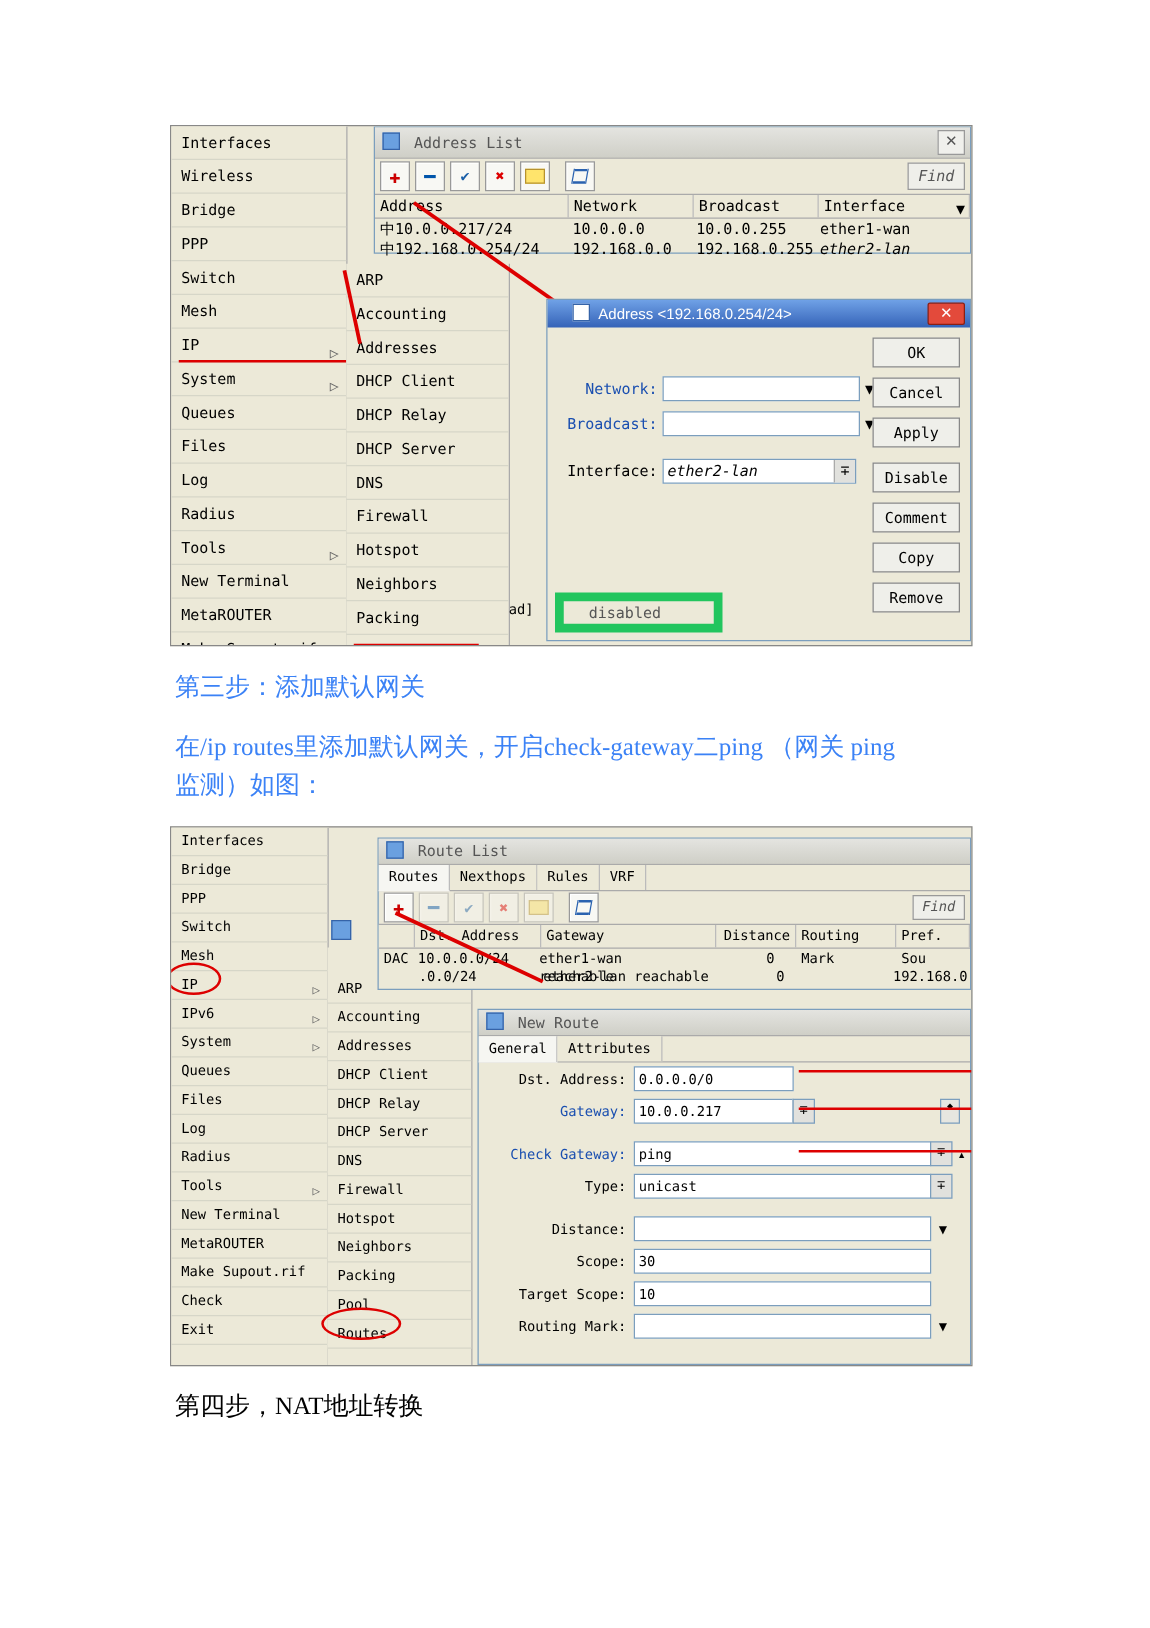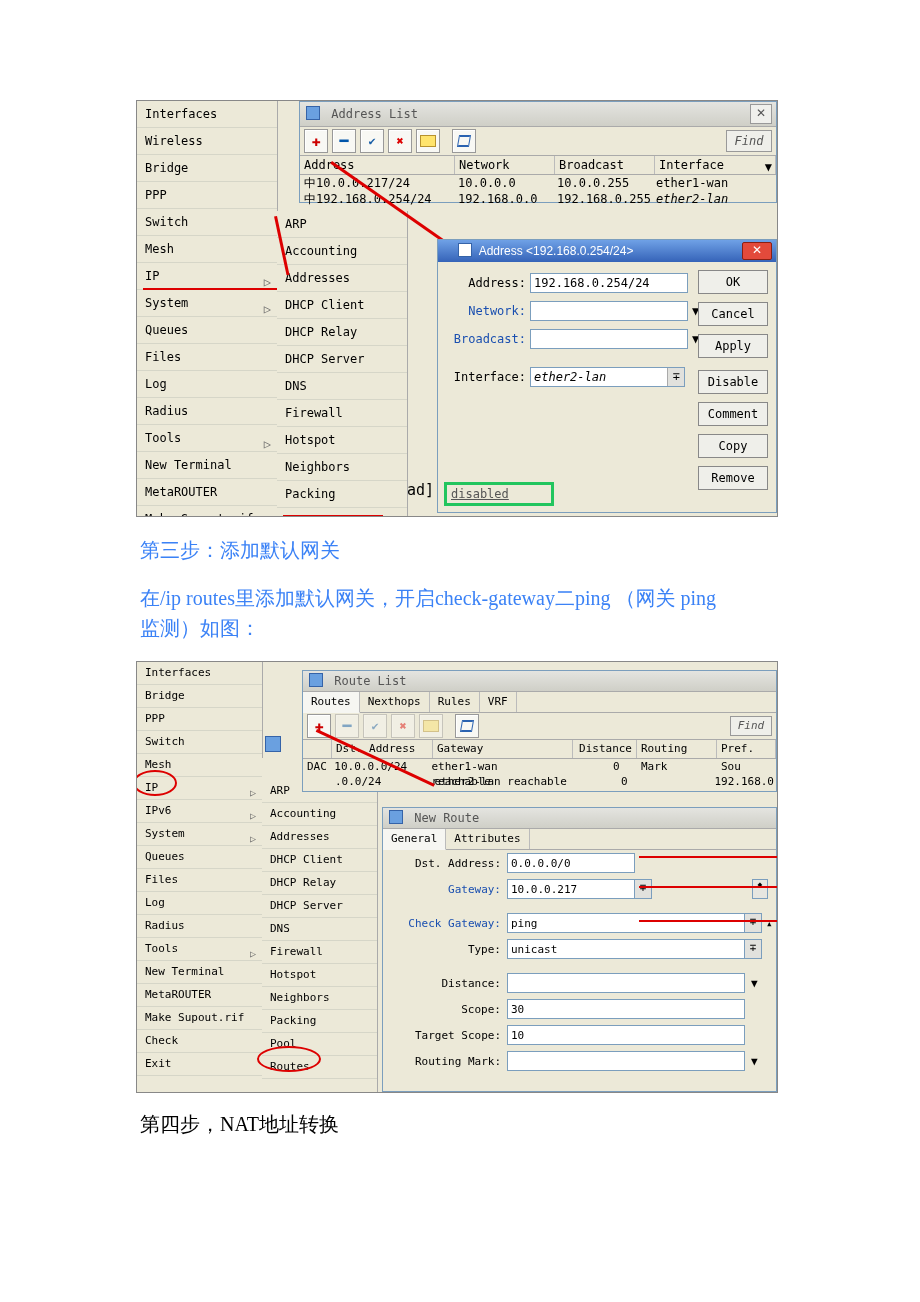--- a/index.html
+++ b/index.html
@@ -42,21 +42,21 @@
   .ss1 .adwin .titlebar .closered{position:absolute;right:4px;top:2px;width:28px;height:16px;background:#e34a3b;border:1px solid #8a1f14;color:#fff;text-align:center;line-height:14px;font-family:sans-serif;border-radius:2px;}
   .ss1 .adwin .body{position:absolute;left:0;right:0;top:22px;bottom:0;}
   .ss1 .adwin .body .frow{position:absolute;left:8px;height:22px;display:flex;align-items:center;}
   .ss1 .adwin .body .frow .lbl{width:80px;text-align:right;margin-right:4px;}
   .ss1 .adwin .body .frow .lbl.blue{color:#1a4fb0;}
   .ss1 .adwin .body .frow input{height:18px;width:150px;font:12px "NSimSun",monospace;padding:0 3px;border:1px solid #7b9ebd;background:#fff;}
   .ss1 .adwin .body .frow .combo{width:150px;height:18px;border:1px solid #7b9ebd;background:#fff;position:relative;padding-left:3px;line-height:18px;font-style:italic;}
   .ss1 .adwin .body .frow .combo .dd{position:absolute;right:0;top:0;width:16px;height:18px;background:#e1e1dd;border-left:1px solid #aaa;text-align:center;line-height:16px;font-style:normal;}
   .ss1 .adwin .body .btncol{position:absolute;right:8px;top:8px;width:70px;}
   .ss1 .adwin .body .btncol .b{height:22px;line-height:22px;text-align:center;border:1px solid #888;background:#efefea;margin-bottom:8px;}
-  .ss1 .adwin .status{position:absolute;left:6px;bottom:6px;width:100px;height:18px;line-height:18px;border:3px solid #22c55e;padding-left:4px;background:#ece9d8;color:#555;text-decoration:underline;}
+  .ss1 .adwin .status{position:absolute;left:6px;bottom:6px;width:100px;height:18px;line-height:18px;border:7px solid #22c55e;padding-left:20px;background:#ece9d8;color:#555;}
   
   .slash1{ position:absolute; width:160px; left:195px; top:60px; transform:rotate(35deg);}
   .slash2{ position:absolute; width:60px; left:140px; top:115px; transform:rotate(78deg);}
   
   .txtzh{font-size:20px;line-height:30px;color:#3b82f6;margin:18px 0 18px 100px;width:640px;}
   .step4{margin:18px 0 0 100px;font-size:20px;}
   
   .ss2{width:640px;height:430px;margin-left:96px;}
   .ss2 .mmenu{position:absolute;left:0;top:0;width:125px;height:430px;background:#ece9d8;border-right:1px solid #aaa;}
   .ss2 .mmenu .item{height:22px;line-height:22px;padding-left:8px;border-bottom:1px solid #d6d6c8;position:relative;font-size:11px;}
@@ -131,21 +131,21 @@
       <div class="sitem">DHCP Relay</div>
       <div class="sitem">DHCP Server</div>
       <div class="sitem">DNS</div>
       <div class="sitem">Firewall</div>
       <div class="sitem">Hotspot</div>
       <div class="sitem">Neighbors</div>
       <div class="sitem">Packing</div>
       <div class="sitem">Pool</div>
 
     </div>
-    <div style="position:absolute;left:270px;top:380px;font-size:15px;">ad]</div>
+    <div style="position:absolute;left:270px;top:380px;font-size:11px;">ad]</div>
 
     <div class="alwin">
       <div class="titlebar">
         <span class="sicon"></span>
         <span>Address List</span>
         <div class="closex">✕</div>
       </div>
       <div class="tbar">
         <div class="tbbtn">
             <span class="pl">✚</span>
@@ -192,24 +192,20 @@
     <div class="redsl slash1"></div>
     <div class="redsl slash2"></div>
 
     <div class="adwin">
       <div class="titlebar">
         <span class="sicon"></span>
         <span>Address &lt;192.168.0.254/24&gt;</span>
         <div class="closered">✕</div>
       </div>
       <div class="body">
-        <div class="frow" style="top:10px;">
-          <span class="lbl">Address:</span>
-          <input value="192.168.0.254/24" style="">
-        </div>
         <div class="frow" style="top:38px;">
           <span class="lbl blue">Network:</span>
           <input style="">
           <span style="margin-left:4px;">▼</span>
         </div>
         <div class="frow" style="top:66px;">
           <span class="lbl blue">Broadcast:</span>
           <input style="">
           <span style="margin-left:4px;">▼</span>
         </div>

